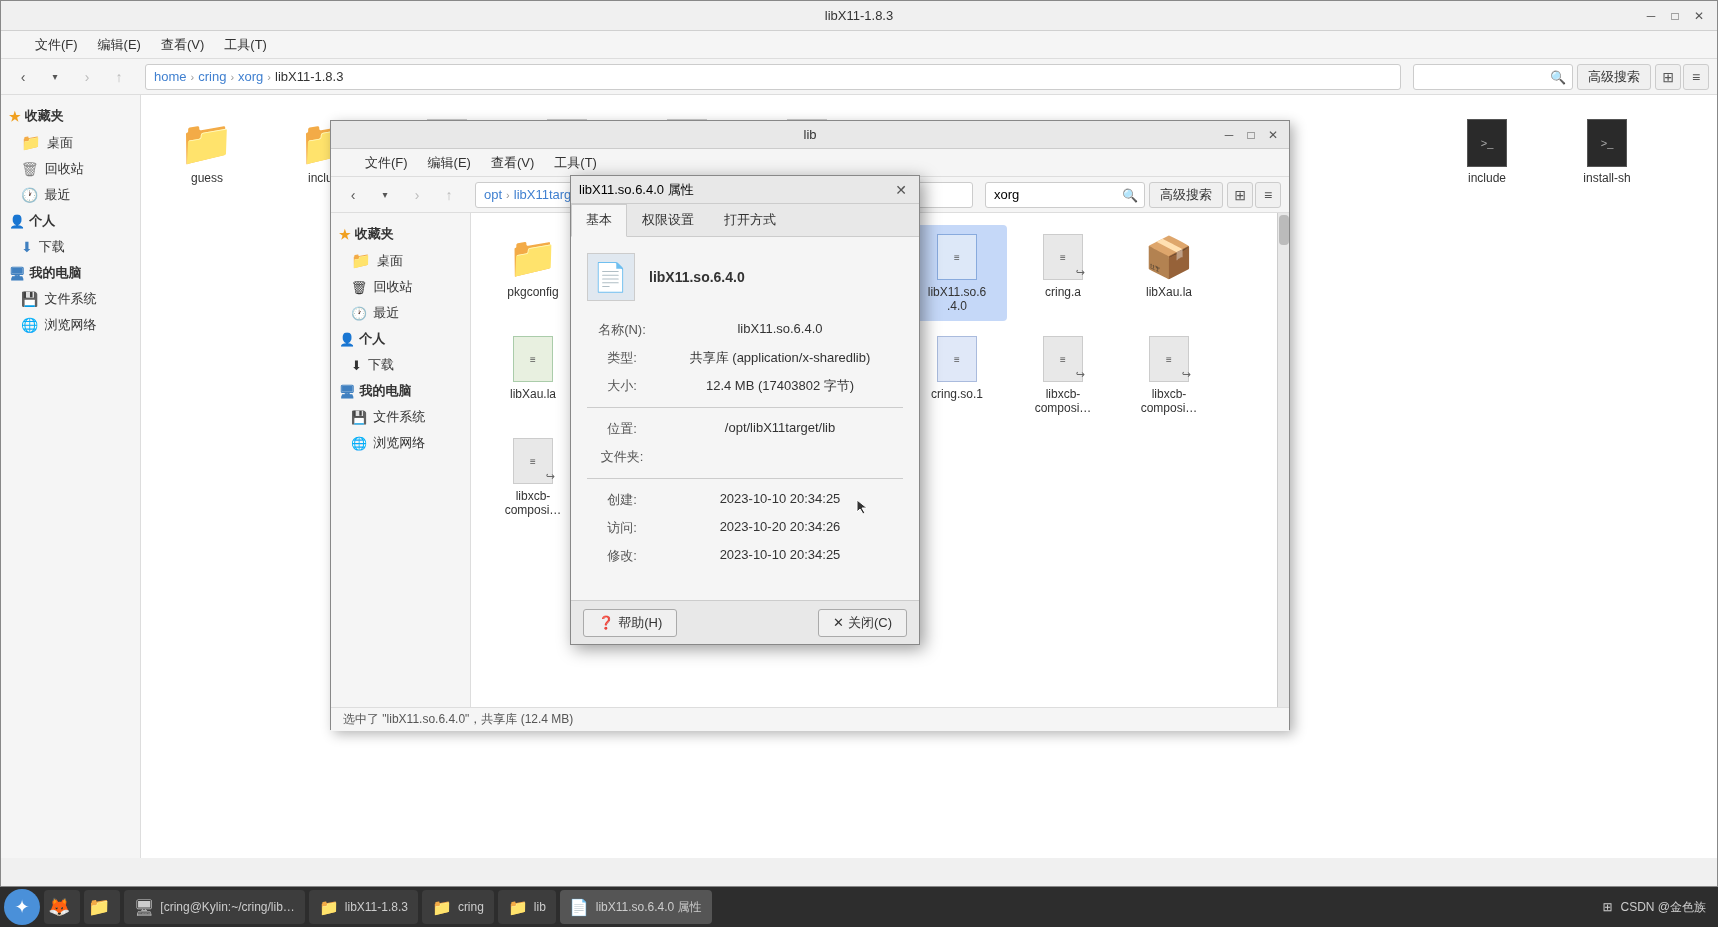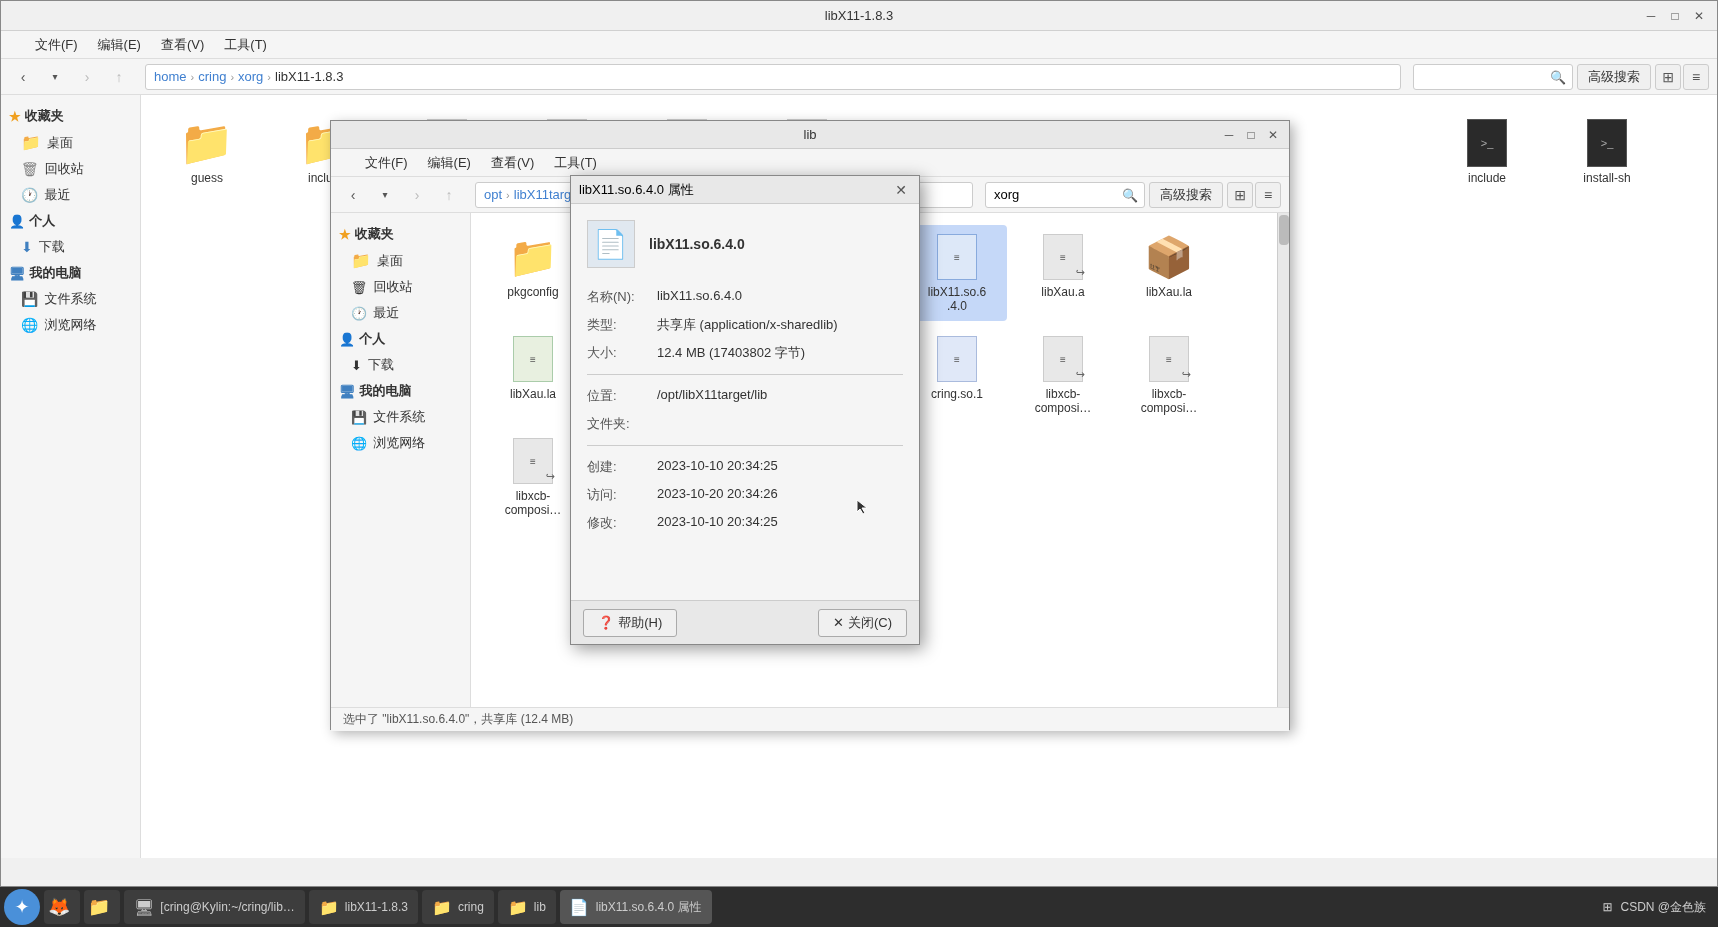--- a/index.html
+++ b/index.html
@@ -348,20 +348,21 @@
       display: flex;
       align-items: center;
       justify-content: center;
       font-size: 28px;
       color: #888;
     }
     .dialog-row {
       display: flex;
       margin-bottom: 10px;
       font-size: 13px;
+      text-align: center;
     }
     .dialog-label {
       width: 70px;
       color: #555;
       flex-shrink: 0;
     }
     .dialog-value {
       color: #333;
       flex: 1;
     }
@@ -697,21 +698,21 @@
           <span class="file-name">libX11.so.6<br>.4.0</span>
         </div>
 
         <div class="file-item">
           <div class="file-icon" style="position:relative;">
             <div style="width:40px;height:46px;background:#e8e8e8;border:1px solid #ccc;display:flex;align-items:center;justify-content:center;">
               <span style="font-size:10px;color:#555;">≡</span>
             </div>
             <span style="position:absolute;bottom:2px;right:2px;font-size:11px;color:#666;">↪</span>
           </div>
-          <span class="file-name">libXau.a</span>
+          <span class="file-name">cring.a</span>
         </div>
 
         <div class="file-item">
           <div class="file-icon">
             <span style="font-size:40px;color:#f5a623;">📦</span>
           </div>
           <span class="file-name">libXau.la</span>
         </div>
 
         <div class="file-item">
@@ -827,20 +828,25 @@
   </div>
 </div>
 
 <div class="dialog-props">
 
   <div class="dialog-titlebar">
     <span>libX11.so.6.4.0 属性</span>
     <div class="dialog-close-btn">✕</div>
   </div>
 
+  <div class="dialog-tabs">
+    <div class="dialog-tab active">基本</div>
+    <div class="dialog-tab">权限设置</div>
+    <div class="dialog-tab">打开方式</div>
+  </div>
 
   <div class="dialog-body">
 
     <div class="dialog-file-info">
       <div class="dialog-file-icon">
         <span style="font-size:28px;color:#888;">📄</span>
       </div>
       <div style="font-size:14px;font-weight:bold;color:#333;">libX11.so.6.4.0</div>
     </div>
 

